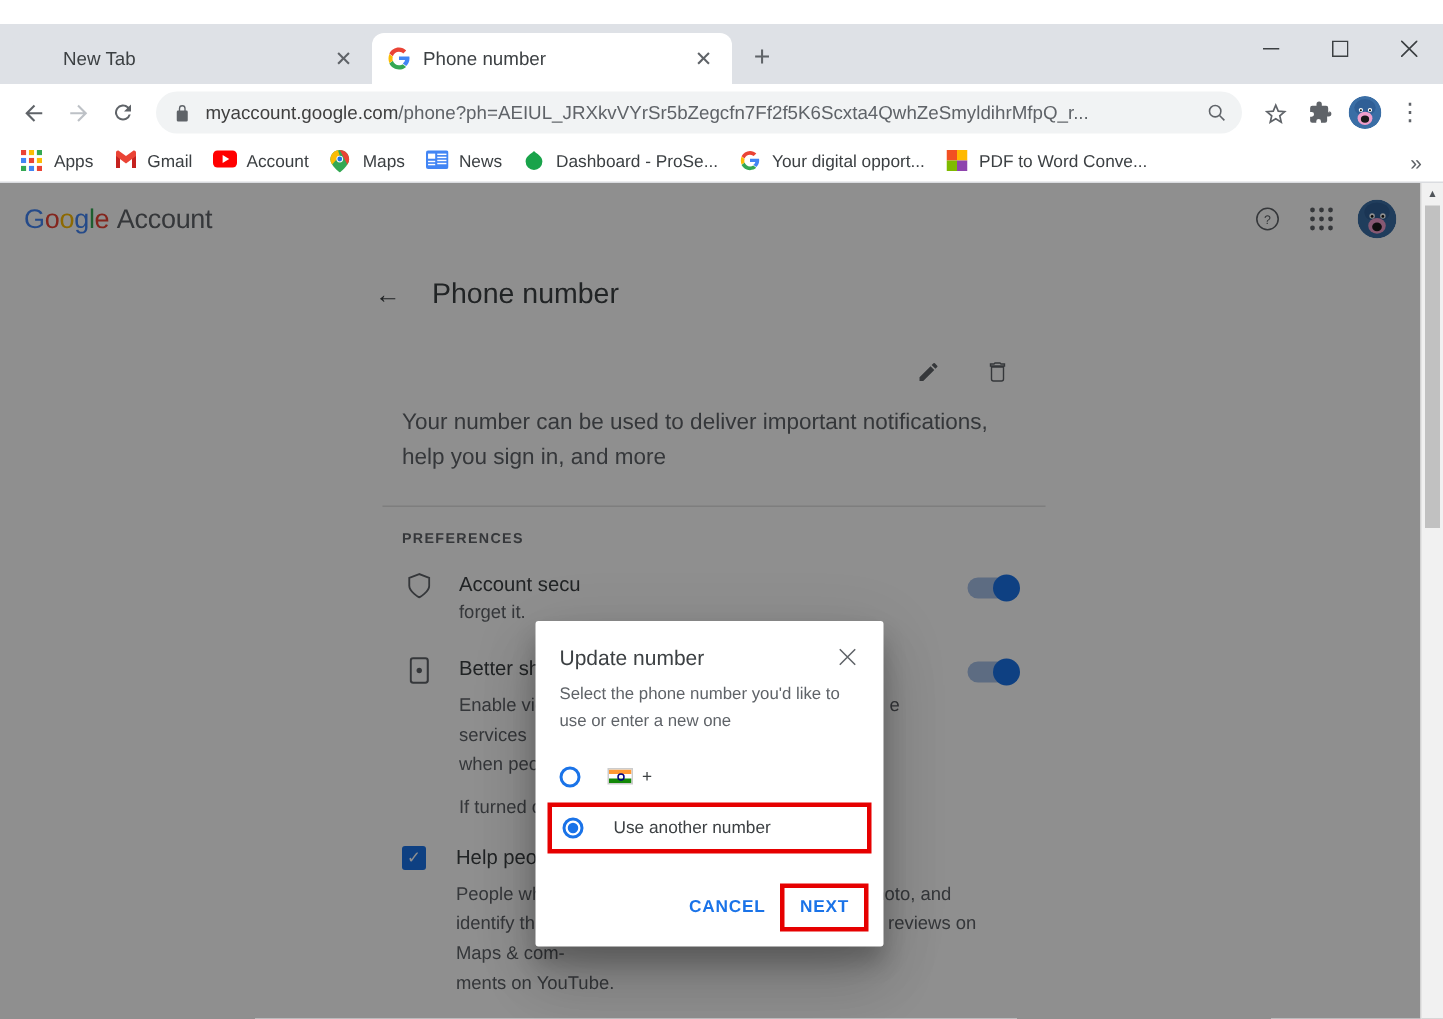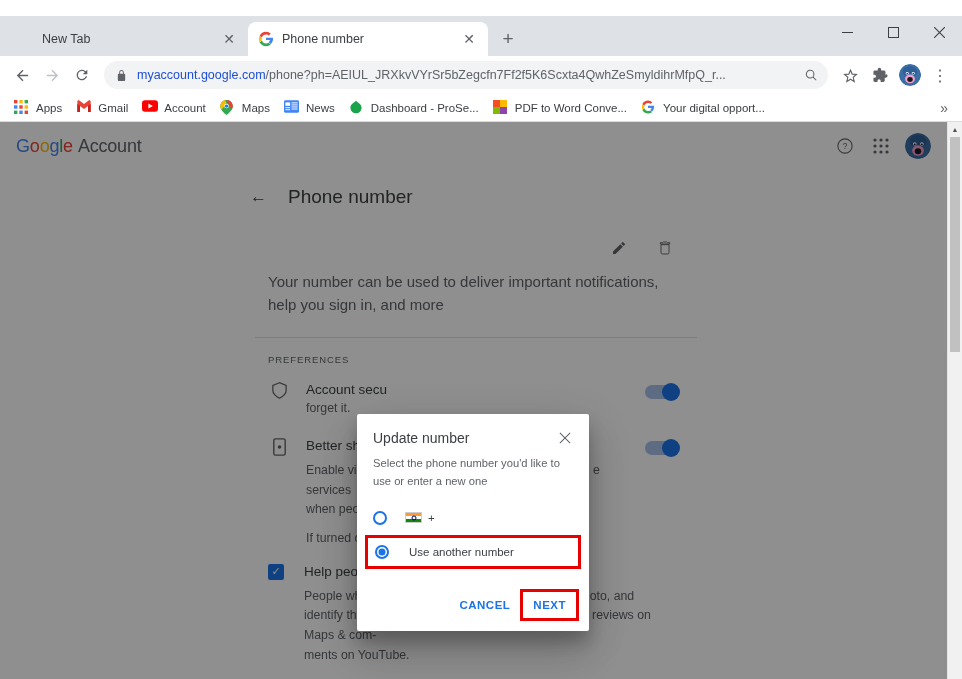--- a/index.html
+++ b/index.html
@@ -57,21 +57,21 @@
   .omnibox {
     flex: 1; height: 28px; background: #f1f3f4; border-radius: 14px;
     display: flex; align-items: center; padding: 0 6px 0 12px; margin: 0 6px;
     min-width: 0;
   }
   .omnibox .lock { margin-right: 10px; flex:none; display:flex; align-items:center; }
   .omnibox .url {
     flex:1; font-size: 12.5px; color: #5f6368; white-space: nowrap;
     overflow: hidden; text-overflow: clip; min-width:0;
   }
-  .omnibox .url b { color:#1d4ed8; font-weight: 400; }
+  .omnibox .url b { color:#404040; font-weight: 400; }
   .omnibox .zoomicon { width:22px; height:22px; display:flex; align-items:center; justify-content:center; flex:none; color:#5f6368;}
   .tb-icon {
     width: 28px; height: 28px; display:flex; align-items:center; justify-content:center;
     color:#5f6368; flex:none;
   }
   .profile-pic {
     width: 22px; height: 22px; border-radius: 50%; overflow: hidden; flex:none;
   }
 
   
@@ -108,21 +108,21 @@
 
   .number-row { display:flex; align-items:flex-start; padding-top: 14px; }
   .redact-box { width: 118px; height: 18px; background:#fff; border:0; }
   .row-actions { margin-left:auto; display:flex; gap: 26px; padding-right: 4px;}
   .act-icon { width:20px;height:20px;display:flex;align-items:center;justify-content:center;color:#5f6368;}
   .number-desc { font-size: 15px; color:#5f6368; line-height: 1.55; margin-top: 12px; max-width: 400px;}
 
   .divider { border-top: 1px solid #e0e0e0; margin: 20px 250px 0 255px; }
 
   .sec-label {
-    font-size: 9.5px; letter-spacing: 0.9px; color:#5f6368; font-weight: 400;
+    font-size: 9.5px; letter-spacing: 0.9px; color:#5f6368; font-weight: 700;
     padding: 16px 0 10px 0;
   }
 
   .pref-row { display:flex; align-items:flex-start; padding: 6px 0 2px 0; }
   .pref-icon { width: 22px; flex:none; display:flex; align-items:center; justify-content:center; color:#5f6368; padding-top:1px;}
   .pref-body { flex:1; padding-left: 16px; min-width:0;}
   .pref-title { font-size: 13.5px; color:#3c4043; line-height:1.4; }
   .pref-desc { font-size: 12.3px; color:#5f6368; line-height:1.6; margin-top:5px; }
   .toggle {
     width: 34px; height: 14px; border-radius: 7px; background:#a6c0e8; position:relative; flex:none;
@@ -360,39 +360,39 @@
     <div class="bm">
       <span class="bmico">
         <svg width="14" height="14" viewBox="0 0 20 20">
             <path d="M10 1c3 3 8 5 8 10a8 8 0 0 1-16 0c0-5 5-7 8-10z" fill="#19a34a"></path>
           </svg>
       </span>
       <span>Dashboard - ProSe...</span>
     </div>
     <div class="bm">
       <span class="bmico">
+        <svg width="14" height="14" viewBox="0 0 48 48">
+            <path fill="#4285F4" d="M45 24c0-1.6-.1-2.7-.4-3.9H24v7.1h12c-.2 1.9-1.5 4.8-4.4 6.7l6.7 5.2c4-3.7 6.7-9.1 6.7-15.1z"></path>
+            <path fill="#34A853" d="M24 46c5.8 0 10.6-1.9 14.2-5.2l-6.7-5.2c-1.8 1.3-4.2 2.1-7.5 2.1-5.7 0-10.6-3.8-12.3-9l-7 5.4C8.3 41.1 15.6 46 24 46z"></path>
+            <path fill="#FBBC05" d="M11.7 28.7c-.5-1.3-.7-2.7-.7-4.2s.3-2.9.7-4.2l-7-5.4C3.6 17.8 3 20.8 3 24s.6 6.2 1.7 9.1l7-4.4z"></path>
+            <path fill="#EA4335" d="M24 10.6c4 0 6.8 1.7 8.4 3.2l6-5.8C34.5 4.6 29.8 2 24 2 15.6 2 8.3 6.9 4.7 14.1l7 5.4c1.7-5.2 6.6-8.9 12.3-8.9z"></path>
+          </svg>
+      </span>
+      <span>Your digital opport...</span>
+    </div>
+    <div class="bm">
+      <span class="bmico">
         <svg width="14" height="14" viewBox="0 0 14 14">
             <rect x="0" y="0" width="7" height="7" fill="#f25022"></rect>
             <rect x="7" y="0" width="7" height="7" fill="#ffb900"></rect>
             <rect x="0" y="7" width="7" height="7" fill="#7fba00"></rect>
             <rect x="7" y="7" width="7" height="7" fill="#8e44ad"></rect>
           </svg>
       </span>
       <span>PDF to Word Conve...</span>
-    </div>
-    <div class="bm">
-      <span class="bmico">
-        <svg width="14" height="14" viewBox="0 0 48 48">
-            <path fill="#4285F4" d="M45 24c0-1.6-.1-2.7-.4-3.9H24v7.1h12c-.2 1.9-1.5 4.8-4.4 6.7l6.7 5.2c4-3.7 6.7-9.1 6.7-15.1z"></path>
-            <path fill="#34A853" d="M24 46c5.8 0 10.6-1.9 14.2-5.2l-6.7-5.2c-1.8 1.3-4.2 2.1-7.5 2.1-5.7 0-10.6-3.8-12.3-9l-7 5.4C8.3 41.1 15.6 46 24 46z"></path>
-            <path fill="#FBBC05" d="M11.7 28.7c-.5-1.3-.7-2.7-.7-4.2s.3-2.9.7-4.2l-7-5.4C3.6 17.8 3 20.8 3 24s.6 6.2 1.7 9.1l7-4.4z"></path>
-            <path fill="#EA4335" d="M24 10.6c4 0 6.8 1.7 8.4 3.2l6-5.8C34.5 4.6 29.8 2 24 2 15.6 2 8.3 6.9 4.7 14.1l7 5.4c1.7-5.2 6.6-8.9 12.3-8.9z"></path>
-          </svg>
-      </span>
-      <span>Your digital opport...</span>
     </div>
     <div class="bm-overflow">»</div>
   </div>
 
   <div class="page">
     <div class="page-scroll-area">
 
       <div class="ga-header">
         <div class="ga-logo">
           <span class="b">G</span><span class="r">o</span><span class="y">o</span><span class="b">g</span><span class="g">l</span><span class="r">e</span><span class="acct">Account</span>

